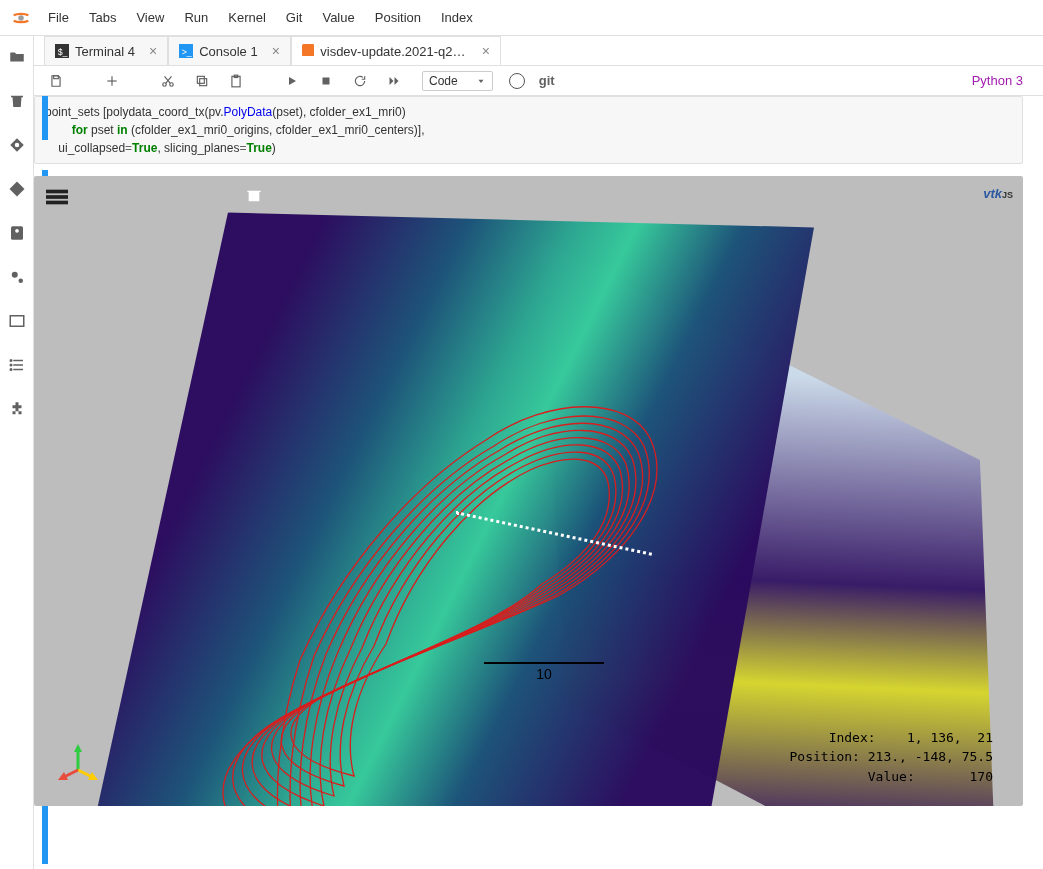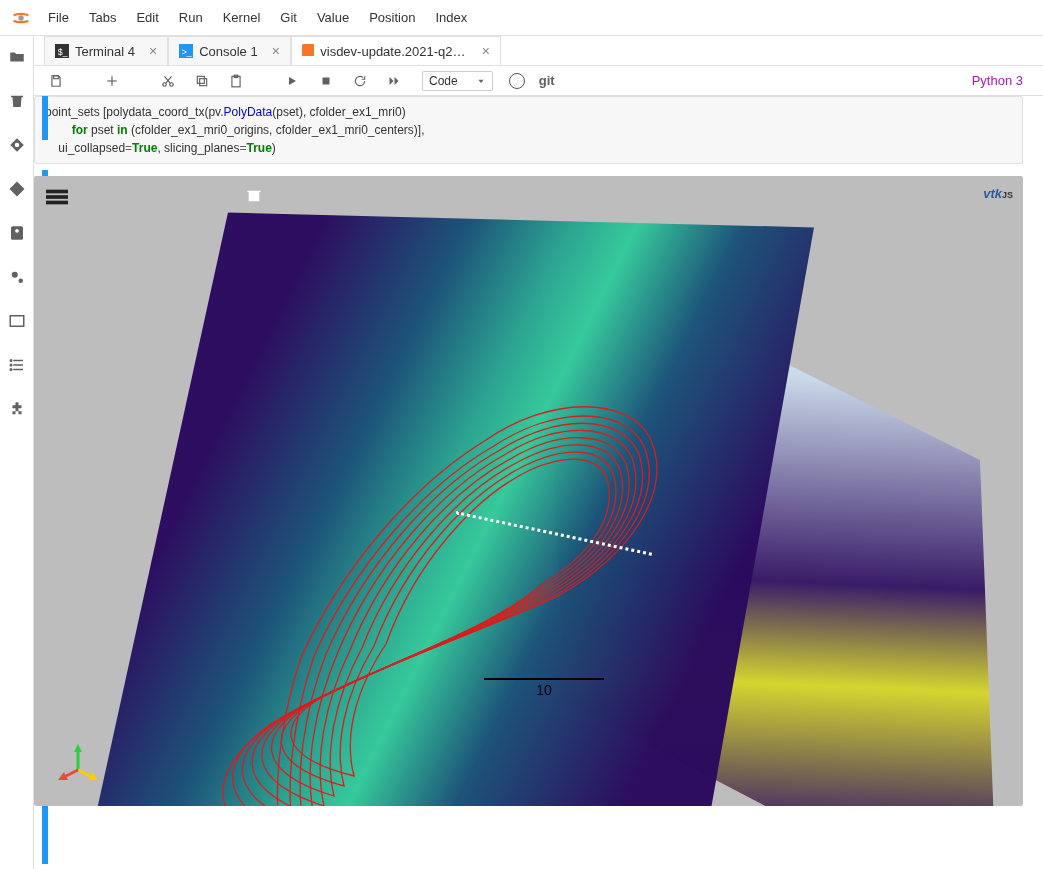--- a/index.html
+++ b/index.html
@@ -33,42 +33,42 @@
 .codecell .fn { color: #0000ee; }
 .codecell .op { color: #666; }
 .output-widget { margin: 6px 12px 6px 0; height: 630px; background: #bdbdbd; position: relative; border-radius: 2px; overflow: hidden; }
 .viewer { position: absolute; inset: 0; }
 .viewer-hamburger { position: absolute; top: 10px; left: 12px; width: 22px; }
 .viewer-reset { position: absolute; top: 12px; left: 212px; width: 16px; color: #fff; }
 .viewer-vtk { position: absolute; top: 10px; right: 10px; font-family: Georgia, serif; font-weight: bold; font-style: italic; color: #2c5aa0; }
 .viewer-vtk .js { font-size: 9px; font-style: normal; color: #333; }
 .axes-gizmo { position: absolute; left: 24px; bottom: 24px; width: 40px; height: 40px; }
 .overlay-text { position: absolute; right: 30px; bottom: 20px; font-family: Menlo, Consolas, monospace; font-size: 13px; color: #000; text-align: right; line-height: 1.5; white-space: pre; }
-.scalebar { position: absolute; left: 450px; bottom: 108px; }
+.scalebar { position: absolute; left: 450px; bottom: 124px; }
 .scalebar .line { width: 120px; height: 2px; background: #000; }
 .scalebar .lbl { text-align: center; font-size: 14px; color: #000; margin-top: 2px; }
 .slice-plane1 { position: absolute; left: 30px; top: -10px; width: 760px; height: 810px; transform: skewY(-8deg) skewX(-4deg); background: linear-gradient(115deg, #2a0a5e 0%, #2a0a5e 22%, #1a5278 36%, #2aa590 46%, #34c99a 52%, #1a5278 62%, #2a0a5e 78%, #2a0a5e 100%); clip-path: polygon(18% 2%, 96% 14%, 86% 98%, 4% 86%); opacity: 0.98; }
 .slice-plane2 { position: absolute; left: 500px; top: 160px; width: 500px; height: 520px; transform: skewY(28deg) rotate(-6deg); background: linear-gradient(160deg, #eef 0%, #cde 20%, #2a0a5e 48%, #d8d820 62%, #2a0a5e 82%); clip-path: polygon(6% 2%, 94% 8%, 88% 96%, 2% 88%); opacity: 0.9; }
 .red-contours { position: absolute; left: 120px; top: 160px; width: 620px; height: 560px; }
 .dotted { position: absolute; left: 420px; top: 356px; width: 200px; border-top: 3px dotted #fff; transform: rotate(12deg); }
 </style>
 </head>
 <body>
 
 <div class="menubar">
   <span class="logo">
     <svg viewBox="0 0 24 24">
         <circle cx="12" cy="12" r="3" fill="#9e9e9e"></circle>
         <path d="M4 9 a10 4 0 0 1 16 0" fill="none" stroke="#f37726" stroke-width="2.4"></path>
         <path d="M4 15 a10 4 0 0 0 16 0" fill="none" stroke="#f37726" stroke-width="2.4"></path>
       </svg>
   </span>
   <span class="menu-item">File</span>
   <span class="menu-item">Tabs</span>
-  <span class="menu-item">Edit</span>
+  <span class="menu-item">View</span>
   <span class="menu-item">Run</span>
   <span class="menu-item">Kernel</span>
   <span class="menu-item">Git</span>
   <span class="menu-item">Value</span>
   <span class="menu-item">Position</span>
   <span class="menu-item">Index</span>
 </div>
 
 <div class="main">
   <div class="left-sidebar">
@@ -256,19 +256,22 @@
                 <line x1="20" y1="28" x2="36" y2="36" stroke="#ffcc00" stroke-width="3"></line>
                   <polygon points="40,38 30,38 34,30" fill="#ffcc00"></polygon>
                 <line x1="20" y1="28" x2="4" y2="36" stroke="#e74c3c" stroke-width="3"></line>
                   <polygon points="0,38 10,38 6,30" fill="#e74c3c"></polygon>
               </svg>
             </div>
             <div class="scalebar">
               <div class="line"></div>
               <div class="lbl">10</div>
             </div>
+            <div class="overlay-text">   Index:    1, 136,  21
+Position: 213., -148, 75.5
+   Value:       170</div>
           </div>
         </div>
       </div>
 
     </div>
   </div>
 </div>
 
 </body></html>

